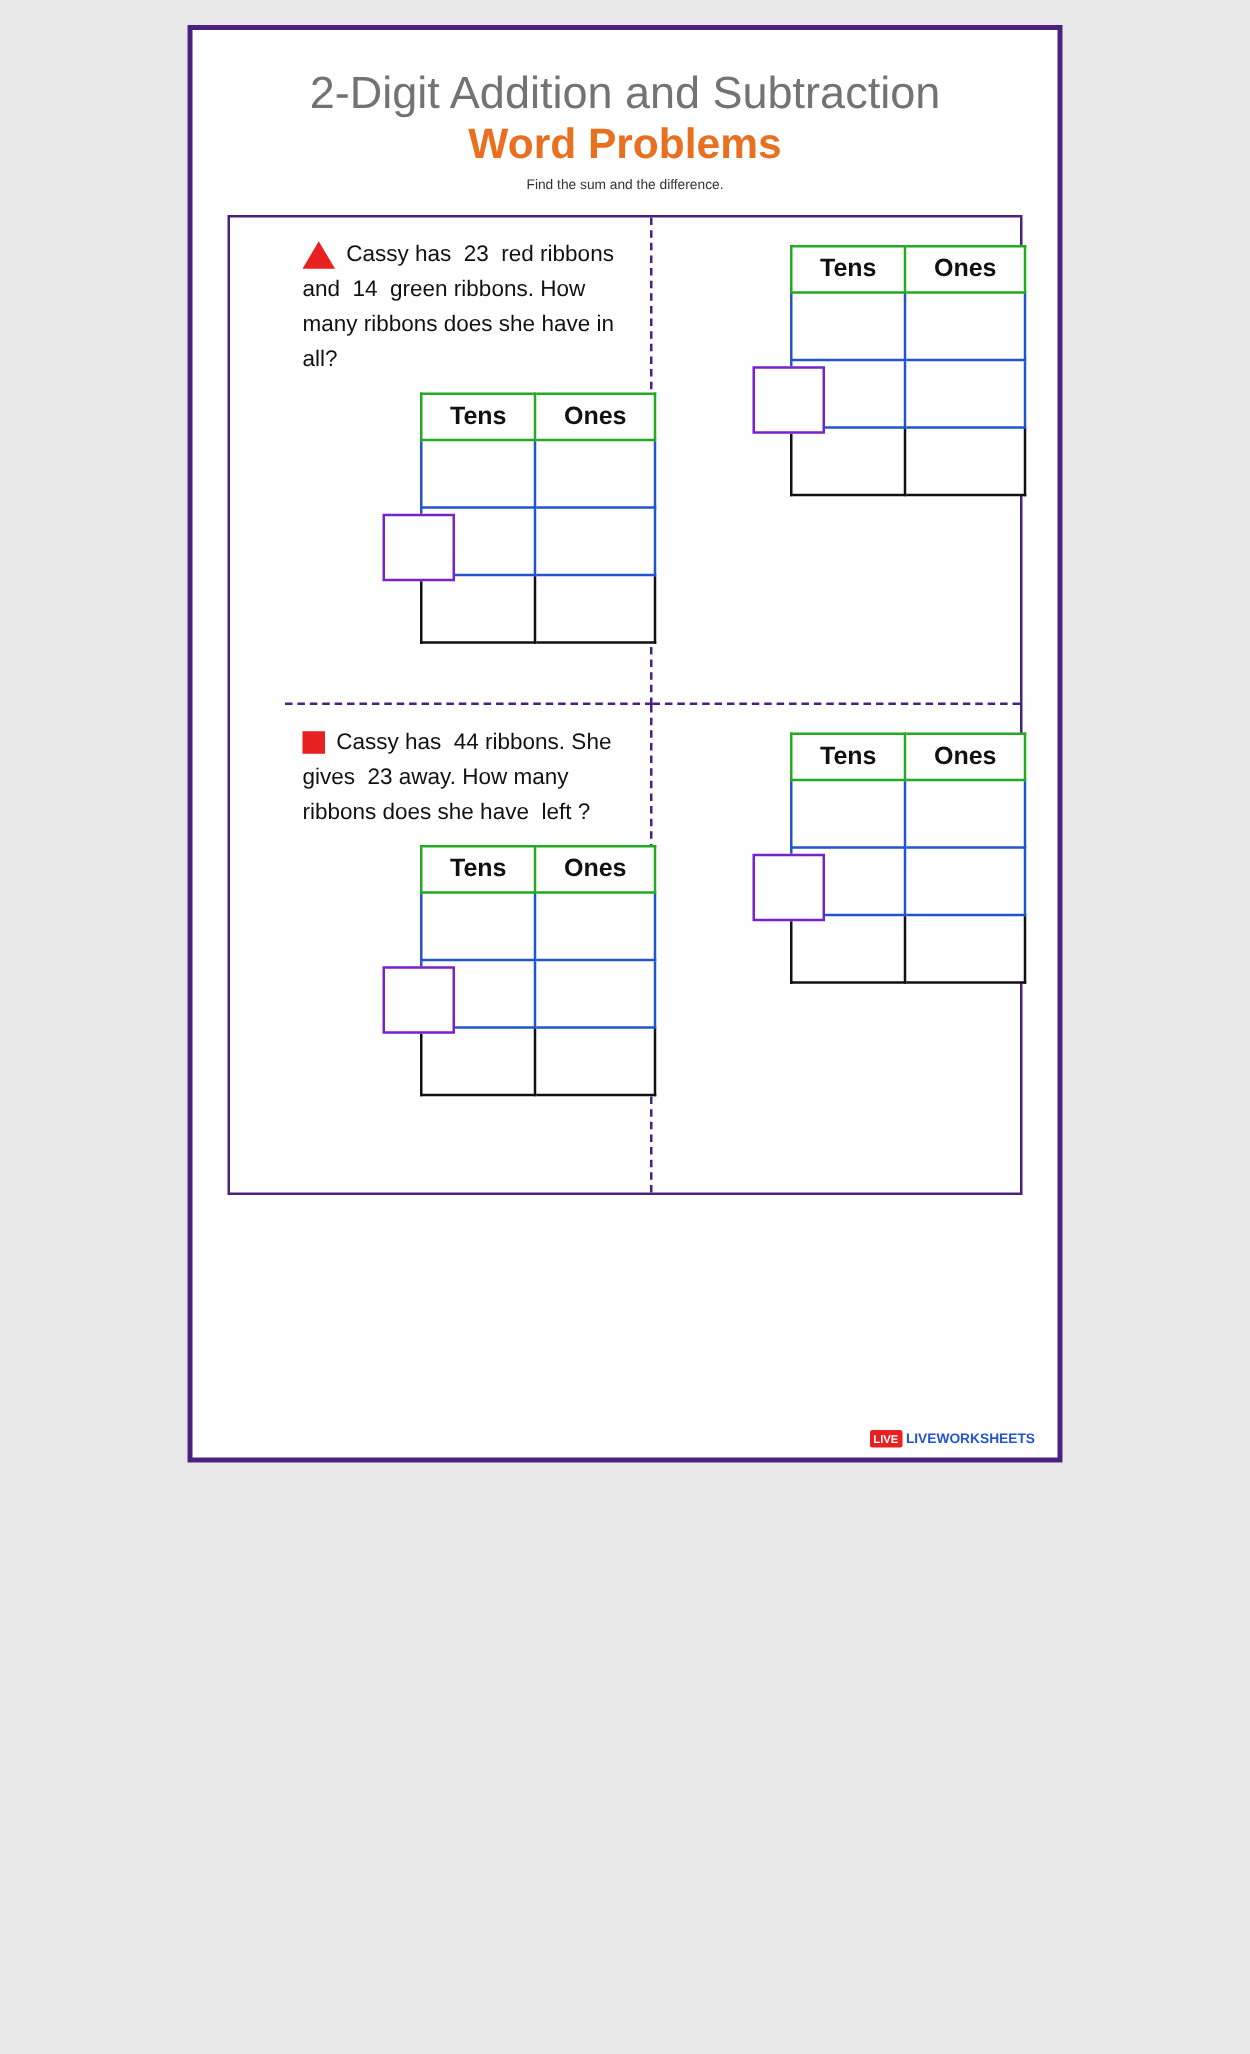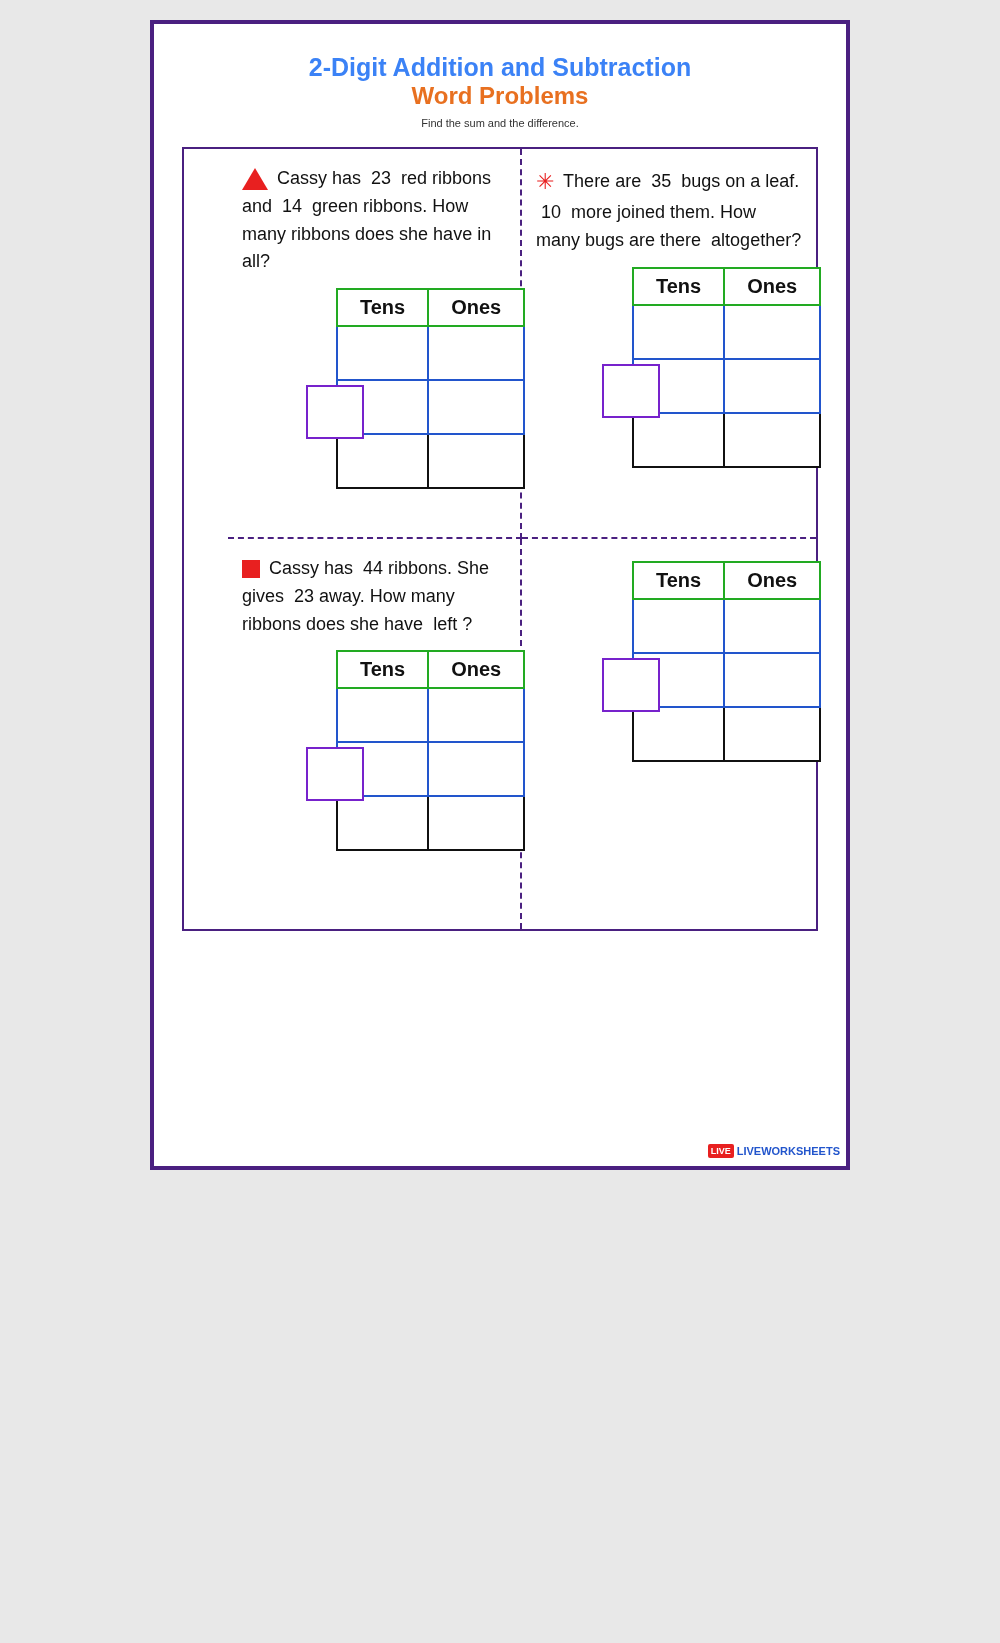--- a/index.html
+++ b/index.html
@@ -22,28 +22,28 @@
       padding: 28px 28px 20px 28px;
       position: relative;
     }
 
     .header {
       text-align: center;
       margin-bottom: 8px;
     }
 
     .title-line1 {
-      font-size: 25px;
-      font-weight: bold;
-      color: #3b82f6;
+      font-size: 36px;
+      font-weight: normal;
+      color: #737373;
       line-height: 1.2;
     }
 
     .title-line2 {
-      font-size: 24px;
+      font-size: 34px;
       font-weight: bold;
       color: #e87020;
       line-height: 1.2;
     }
 
     .subtitle {
       font-size: 11px;
       color: #333;
       margin-top: 6px;
       font-family: Arial, sans-serif;
@@ -158,21 +158,21 @@
     }
 
     
     .black-row td {
       border: 2px solid #111 !important;
     }
 
     .liveworksheets-logo {
       position: absolute;
       bottom: 8px;
-      right: 6px;
+      right: 18px;
       font-size: 11px;
       font-weight: bold;
       color: #2255cc;
       font-family: Arial, sans-serif;
       display: flex;
       align-items: center;
       gap: 3px;
       margin-left: 21px;
     }
 
@@ -229,24 +229,20 @@
               </tr>
             </tbody>
           </table>
 
           <div style="position:absolute; top:97px; left:0; width:58px; height:54px; border:2.5px solid #7722cc; background:#fff;"></div>
         </div>
       </div>
     </div>
 
     <div class="quadrant quadrant-top-right">
-      <div class="problem-text">
-        <span class="icon-sun">✳</span>
-        There are &nbsp;35 &nbsp;bugs on a leaf. &nbsp;10 &nbsp;more joined them. How many bugs are there &nbsp;altogether?
-      </div>
       <div class="place-value-table-wrap">
         <div class="place-value-outer" style="position:relative; width:200px; height:195px;">
           <table class="pv-table" style="position:absolute; top:0; left:30px; border:2.5px solid #22aa22;">
             <thead>
               <tr>
                 <th>Tens</th>
                 <th>Ones</th>
               </tr>
             </thead>
             <tbody>

